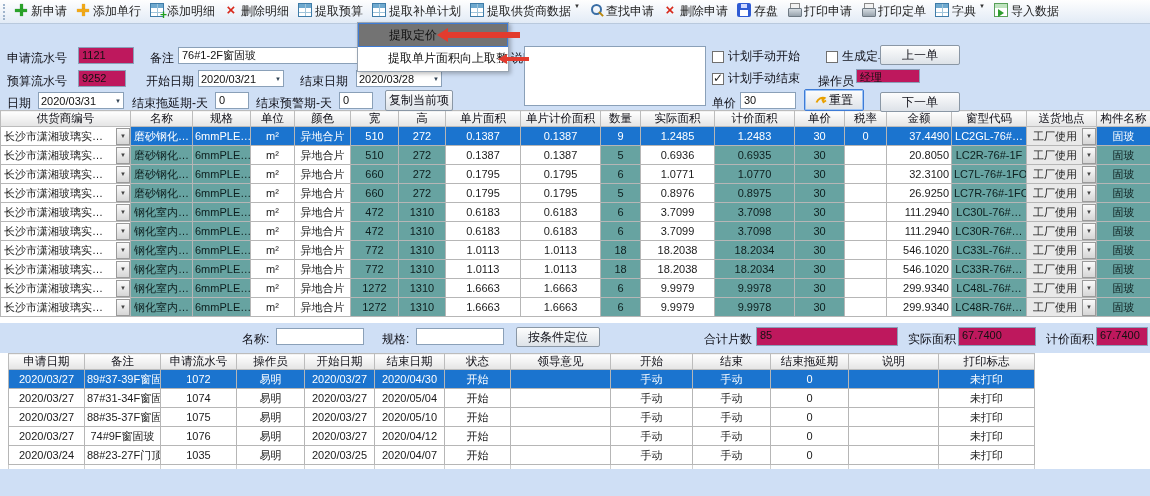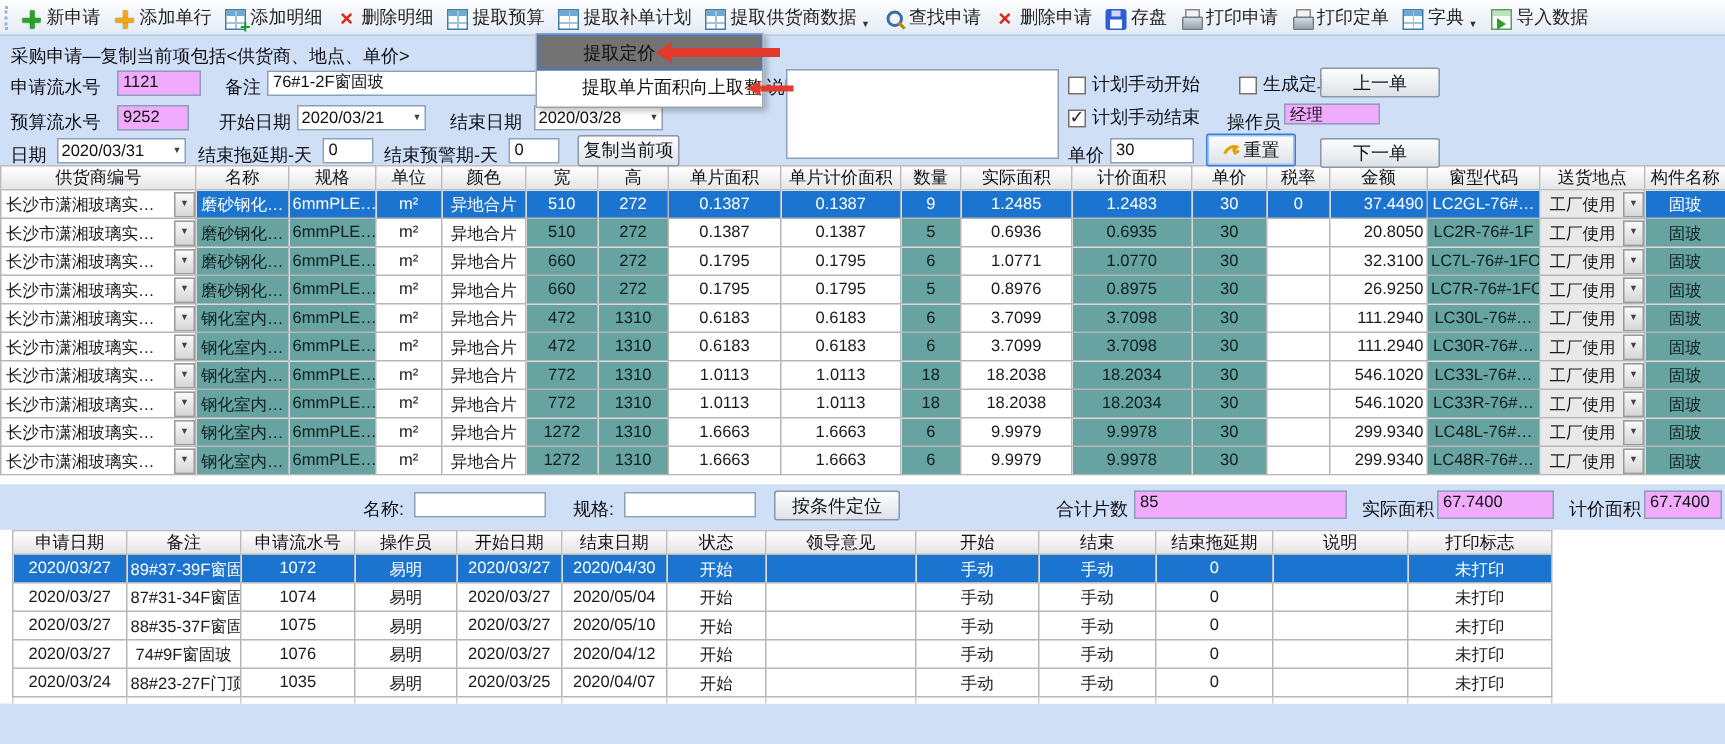--- a/index.html
+++ b/index.html
@@ -4,21 +4,21 @@
 <style>
   *{box-sizing:border-box;margin:0;padding:0}
   html,body{width:1150px;height:496px;overflow:hidden;background:#fff;
     font-family:"Liberation Sans","DejaVu Sans",sans-serif;font-size:12px;color:#111}
   #app{position:relative;width:1150px;height:496px;background:#cfdff5}
 
   
   #toolbar{height:24px;background:linear-gradient(#fefefe,#e2ebf6);border-bottom:1px solid #b9c9dd;
     display:flex;align-items:center;padding-left:3px;white-space:nowrap}
   .tb-grip{width:4px;height:16px;margin-right:3px;border-left:2px dotted #9fb4cc}
-  .tb-item{display:flex;align-items:flex-end;padding:2px 5px 2px 4px;color:#222;cursor:default}
+  .tb-item{display:flex;align-items:flex-start;padding:2px 5px 2px 4px;color:#222;cursor:default}
   .tb-label{white-space:nowrap}
   .caret{font-size:6px;color:#333;margin-left:3px;line-height:6px}
   .ic{width:14px;height:14px;margin-right:3px;position:relative;display:inline-block;flex:none}
   .ic-plus-green::before,.ic-plus-gold::before{content:"";position:absolute;left:6px;top:1px;width:3px;height:12px}
   .ic-plus-green::after,.ic-plus-gold::after{content:"";position:absolute;left:1px;top:6px;width:12px;height:3px}
   .ic-plus-green::before,.ic-plus-green::after{background:#2aa22a;box-shadow:0 0 1px #126a12}
   .ic-plus-gold::before,.ic-plus-gold::after{background:#f0a818;box-shadow:0 0 1px #a36d00}
   .ic-grid,.ic-grid-plus{border:1px solid #3f7ca8;background:
       linear-gradient(90deg,transparent 6px,#9fc4da 6px,#9fc4da 7px,transparent 7px),
       linear-gradient(180deg,#6ea9cf 0 4px,transparent 4px),
@@ -48,21 +48,21 @@
   #arrow-1 .tail{left:11px;top:4px;width:72px;height:6px}
   #arrow-2{left:498px;top:54px}
   #arrow-2 .head{border-width:5px 9px 5px 0;border-color:transparent #e23b2e transparent transparent}
   #arrow-2 .tail{left:9px;top:3px;width:22px;height:4px}
 
   
   #form-panel{position:relative;height:86px;background:#cfdff5}
   .flabel{position:absolute;white-space:nowrap;color:#101018}
   .fbox{position:absolute;height:17px;line-height:15px;background:#fff;border:1px solid #8aa0b8;
     font-size:11px;padding:0 3px;white-space:nowrap;overflow:hidden}
-  .ro{background:#f0abfc}
+  .ro{background:#be185d}
   .dsel{position:absolute;height:17px;background:#fff;border:1px solid #8aa0b8;display:flex;
     align-items:center;justify-content:space-between;font-size:11px;padding:0 2px;white-space:nowrap}
   .dsel .dcaret{font-size:6px;color:#345;margin-left:3px}
   .btn{position:absolute;background:linear-gradient(#fdfdfd,#dde2e8);border:1px solid #8a97a5;border-radius:2px;
     display:flex;align-items:center;justify-content:center;color:#101018;white-space:nowrap;cursor:default}
   .btn.focus{border:1px solid #3d7bd6;box-shadow:inset 0 0 0 1px #9cc3f5}
   .cbox{position:absolute;display:flex;align-items:center;gap:4px;white-space:nowrap;color:#101018}
   .cb{width:12px;height:12px;background:#fff;border:1px solid #707070;position:relative;flex:none}
   .cb.ck::after{content:"✓";position:absolute;left:0;top:-3px;font-size:12px;font-weight:bold;color:#222}
   #desc-box{position:absolute;left:524px;top:22px;width:182px;height:60px;background:#fff;border:1px solid #8aa0b8;z-index:2}
@@ -155,21 +155,20 @@
         <span class="tb-label">字典</span>
         <span class="caret">▼</span>
       </div>
       <div class="tb-item">
         <span class="ic ic-import"></span>
         <span class="tb-label">导入数据</span>
       </div>
     </div>
 
   <div id="form-panel">
-    <div class="flabel" style="left:7px;top:5px">采购申请—复制当前项包括&lt;供货商、地点、单价&gt;</div>
 
     <div class="flabel" style="left:7px;top:26px">申请流水号</div>
     <div class="fbox ro" style="left:78px;top:23px;width:56px">1121</div>
     <div class="flabel" style="left:150px;top:26px">备注</div>
     <div class="fbox" style="left:178px;top:23px;width:330px">76#1-2F窗固玻</div>
     <div class="flabel" style="left:511px;top:26px;width:14px;overflow:hidden">说明</div>
     <div id="desc-box"></div>
 
     <div class="flabel" style="left:7px;top:49px">预算流水号</div>
     <div class="fbox ro" style="left:78px;top:46px;width:48px">9252</div>

